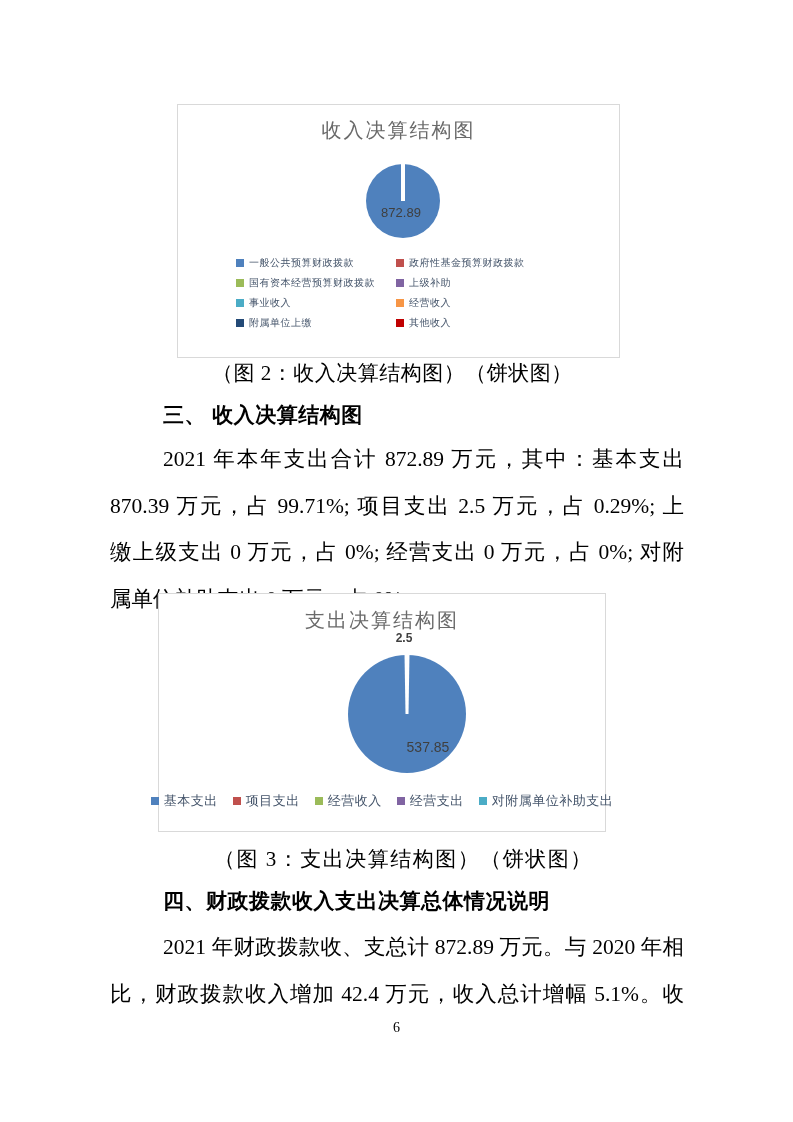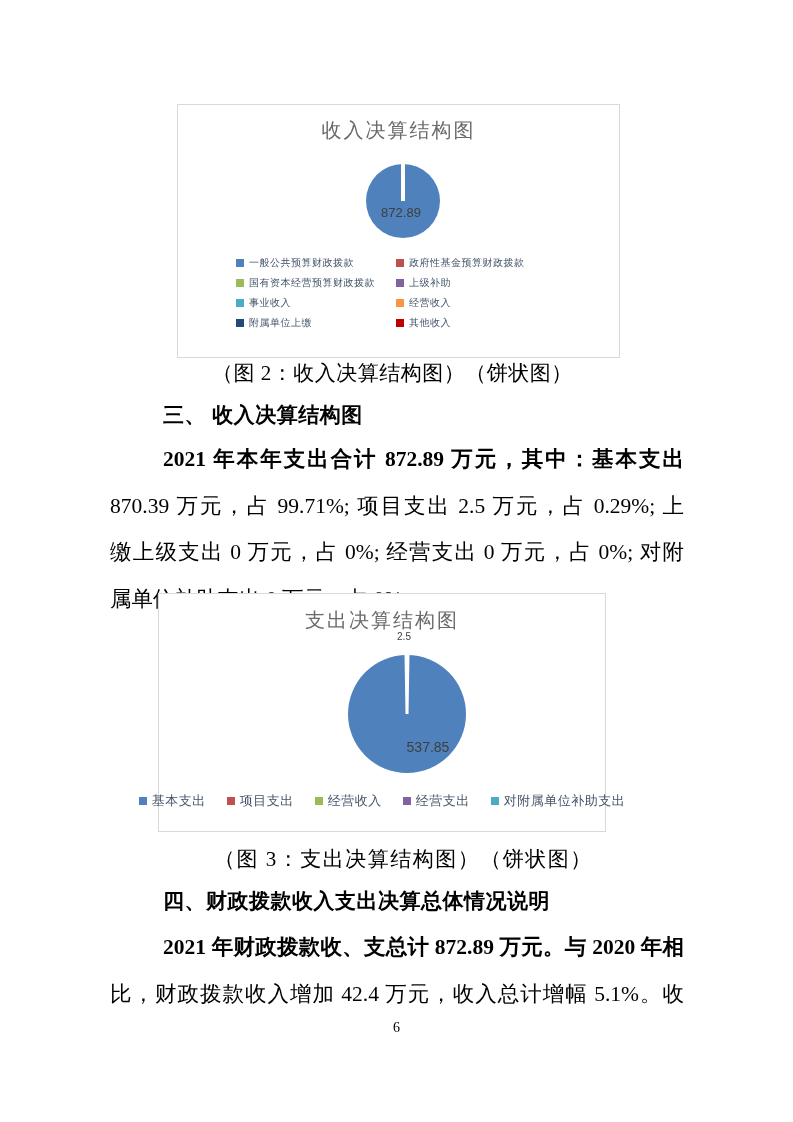--- a/index.html
+++ b/index.html
@@ -52,21 +52,21 @@
     color: #44546a;
     letter-spacing: 0.5px;
   }
   
   .legend-row {
     position: absolute;
     left: 0; right: 0; top: 198px;
     display: flex;
     justify-content: center;
     align-items: center;
-    gap: 21px;
+    gap: 15px;
     font-size: 13px;
     color: #44546a;
     letter-spacing: 0.5px;
   }
   .legend-item { display: flex; align-items: center; white-space: nowrap; }
   .swatch {
     display: inline-block;
     width: 8px; height: 8px;
     margin-right: 5px;
     flex: 0 0 auto;
@@ -96,21 +96,21 @@
     position: absolute;
     left: 110px;
     width: 574px;
     font-size: 21.5px;
     color: #000;
     line-height: 46.5px;
   }
   .paragraph.p1 { top: 436px; }
   .paragraph.p2 { top: 924px; }
   .para-line { text-align: justify; text-align-last: justify; }
-  .para-line.first { text-indent: 53px; font-weight: bold; }
+  .para-line.first { text-indent: 53px; }
   .para-line.last { text-align: left; text-align-last: left; }
   .page-number {
     position: absolute;
     left: 0; right: 0; top: 1020px;
     text-align: center;
     font-size: 14px;
     color: #000;
   }
 </style>
 </head>
@@ -180,21 +180,21 @@
   <div class="paragraph p1">
     <div class="para-line first">2021 年本年支出合计 872.89 万元，其中：基本支出</div>
     <div class="para-line">870.39 万元，占 99.71%; 项目支出 2.5 万元，占 0.29%; 上</div>
     <div class="para-line">缴上级支出 0 万元，占 0%; 经营支出 0 万元，占 0%; 对附</div>
     <div class="para-line last">属单位补助支出 0 万元，占 0%。</div>
   </div>
 
   <div class="chart-panel expense">
     <div class="chart-title">支出决算结构图</div>
 
-    <div class="pie-label" style="left:225px; top:37px; width:40px; font-size:10px;">2.5</div>
+    <div class="pie-label" style="left:225px; top:37px; width:40px; font-size:12px;font-weight:bold;">2.5</div>
 
     <div class="pie-wrap" style="left:188px; top:60px;">
       <svg width="120" height="120" viewBox="0 0 120 120">
         <circle cx="60" cy="60" r="59" fill="#4f81bd"></circle>
         <polygon points="57.5,0 62.5,0 61.5,60 58.5,60" fill="#ffffff"></polygon>
       </svg>
     </div>
     <div class="pie-label" style="left:234px; top:145px; width:70px; font-size:14px;">537.85</div>
 
     <div class="legend-row">

